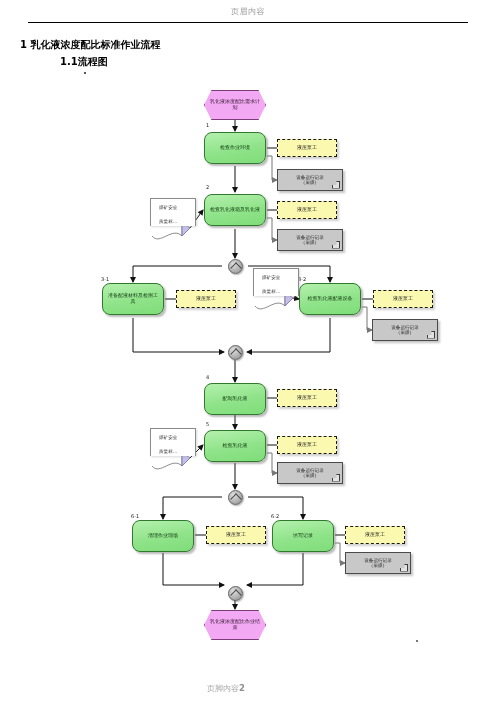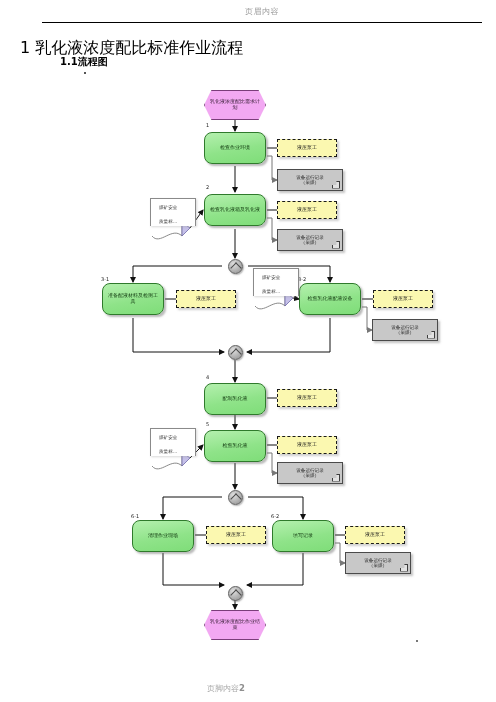--- a/index.html
+++ b/index.html
@@ -5,40 +5,40 @@
   html,body{margin:0;padding:0;}
   body{
     width:496px;height:702px;
     background:#ffffff;
     font-family:"DejaVu Sans","Liberation Sans",sans-serif;
     overflow:hidden;
     position:relative;
   }
   
   .page-header{
-    position:absolute;top:0;left:14px;width:416px;height:26px;
+    position:absolute;top:0;left:0;width:416px;height:26px;
   }
   .page-header .htext{
     position:absolute;top:6px;left:0;width:496px;text-align:center;
     font-size:8px;color:#9a9a9a;letter-spacing:.5px;
   }
   .page-header .hrule{
     position:absolute;top:22px;left:28px;width:440px;height:0;
     border-top:1.6px solid #000;
   }
   .page-footer{
     position:absolute;bottom:8px;left:0;width:452px;text-align:center;
     font-size:8px;color:#a8a8a8;
   }
   .page-footer b{color:#8f8f8f;font-size:8.5px;}
 
   
   .title1{
     position:absolute;left:20px;top:38px;
-    font-size:16px;font-weight:normal;color:#000;
+    font-size:10px;font-weight:bold;color:#000;
     font-family:"DejaVu Sans","Liberation Sans",sans-serif;
   }
   .title2{
     position:absolute;left:22px;top:55px;
     font-size:10px;font-weight:bold;color:#000;margin-left:38px;
   }
   .stray-dot{
     position:absolute;left:84px;top:72px;width:2px;height:2px;background:#555;
   }
   .stray-dot2{

